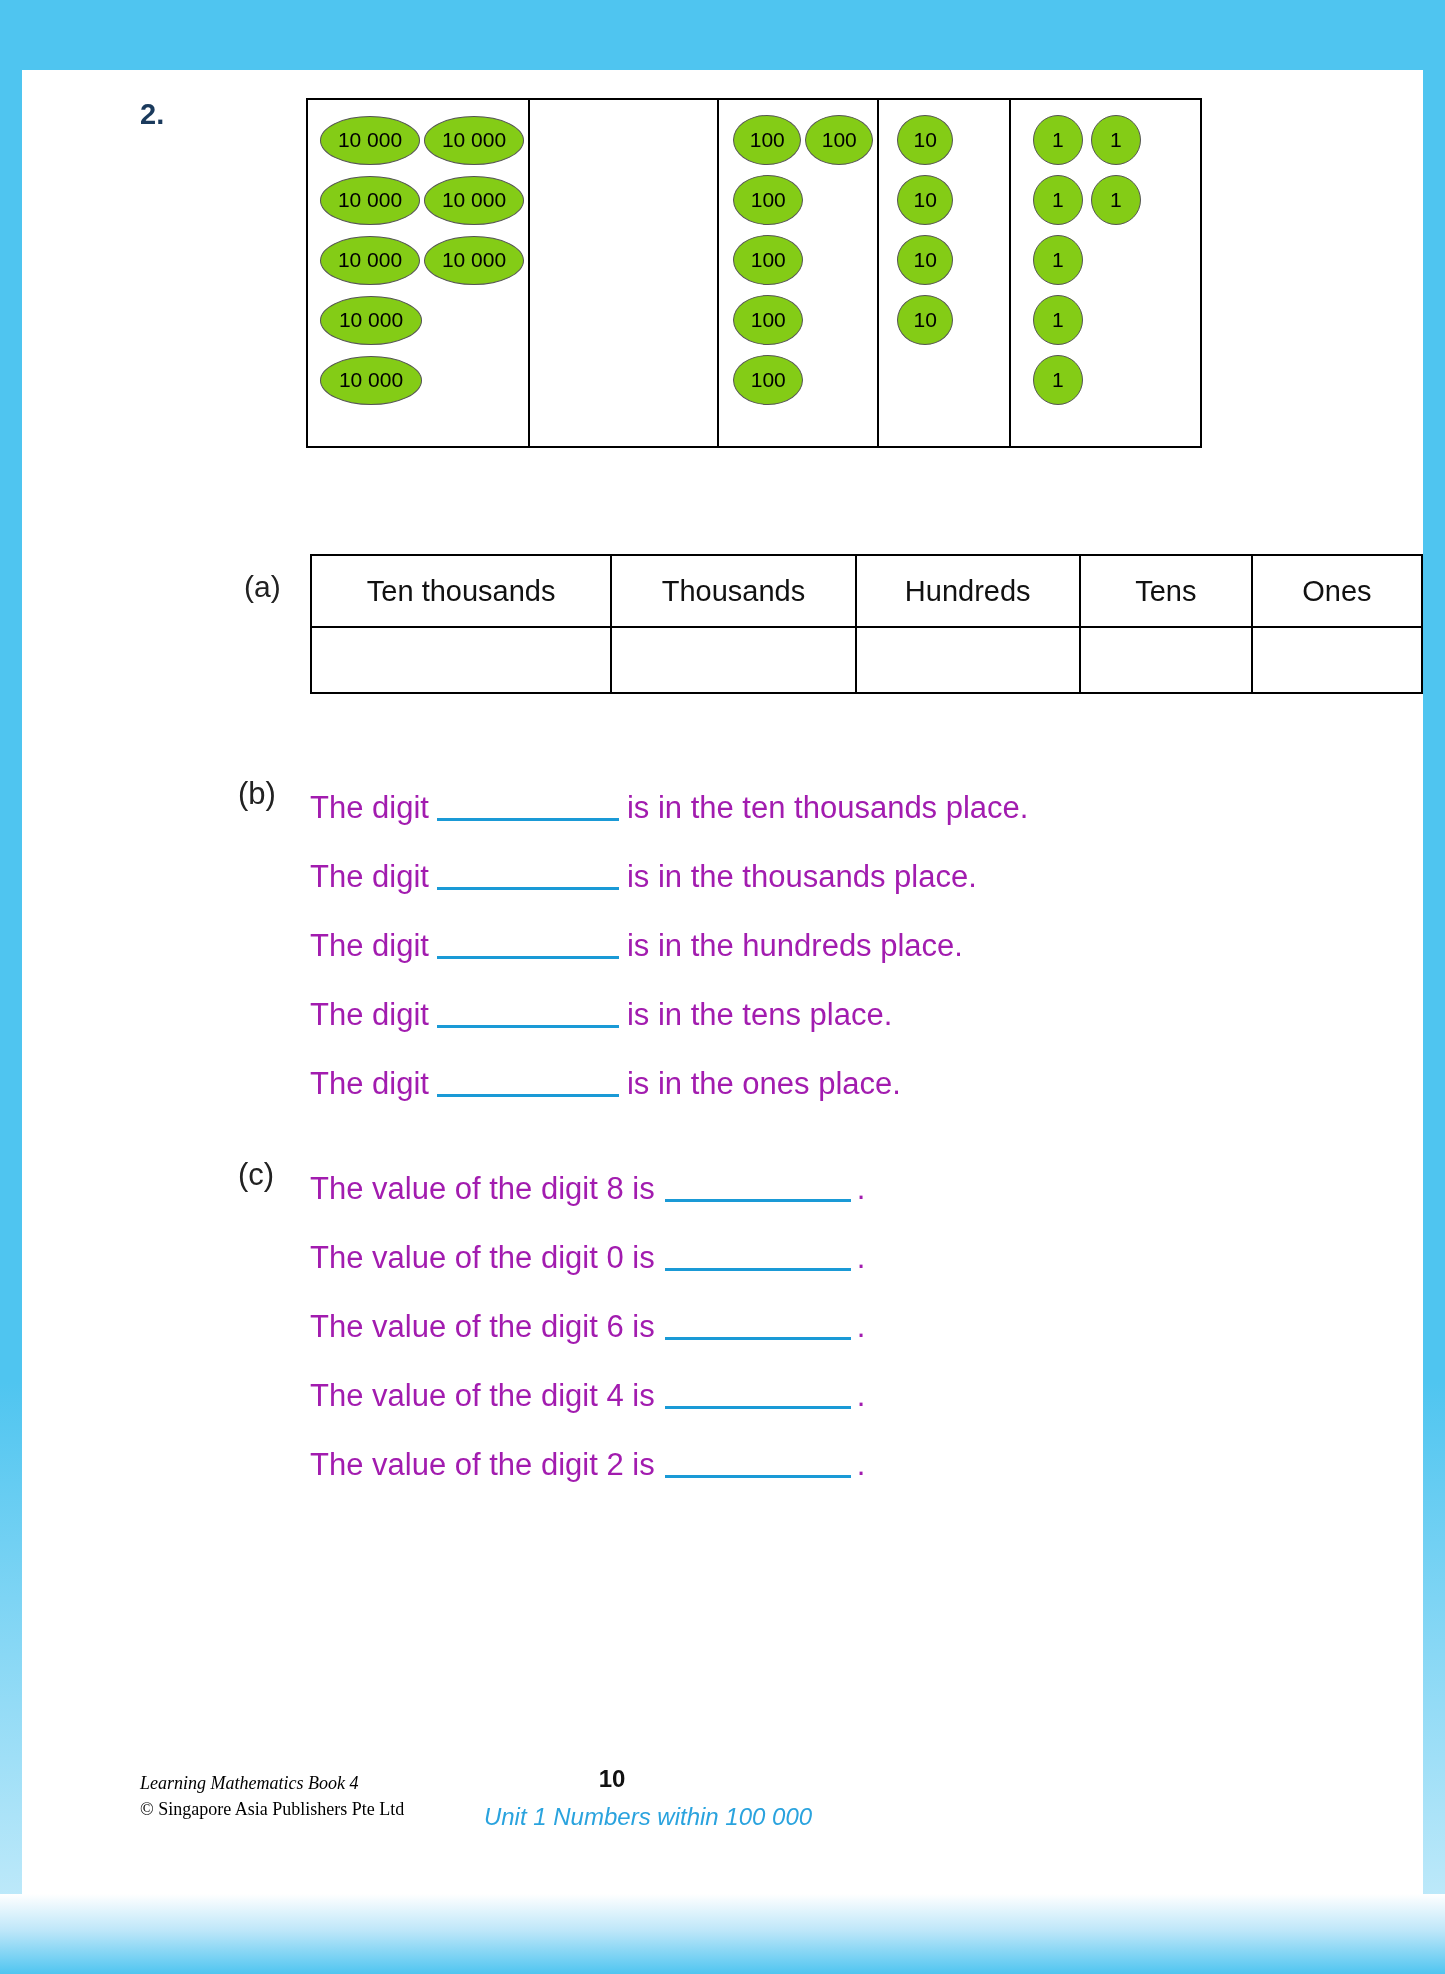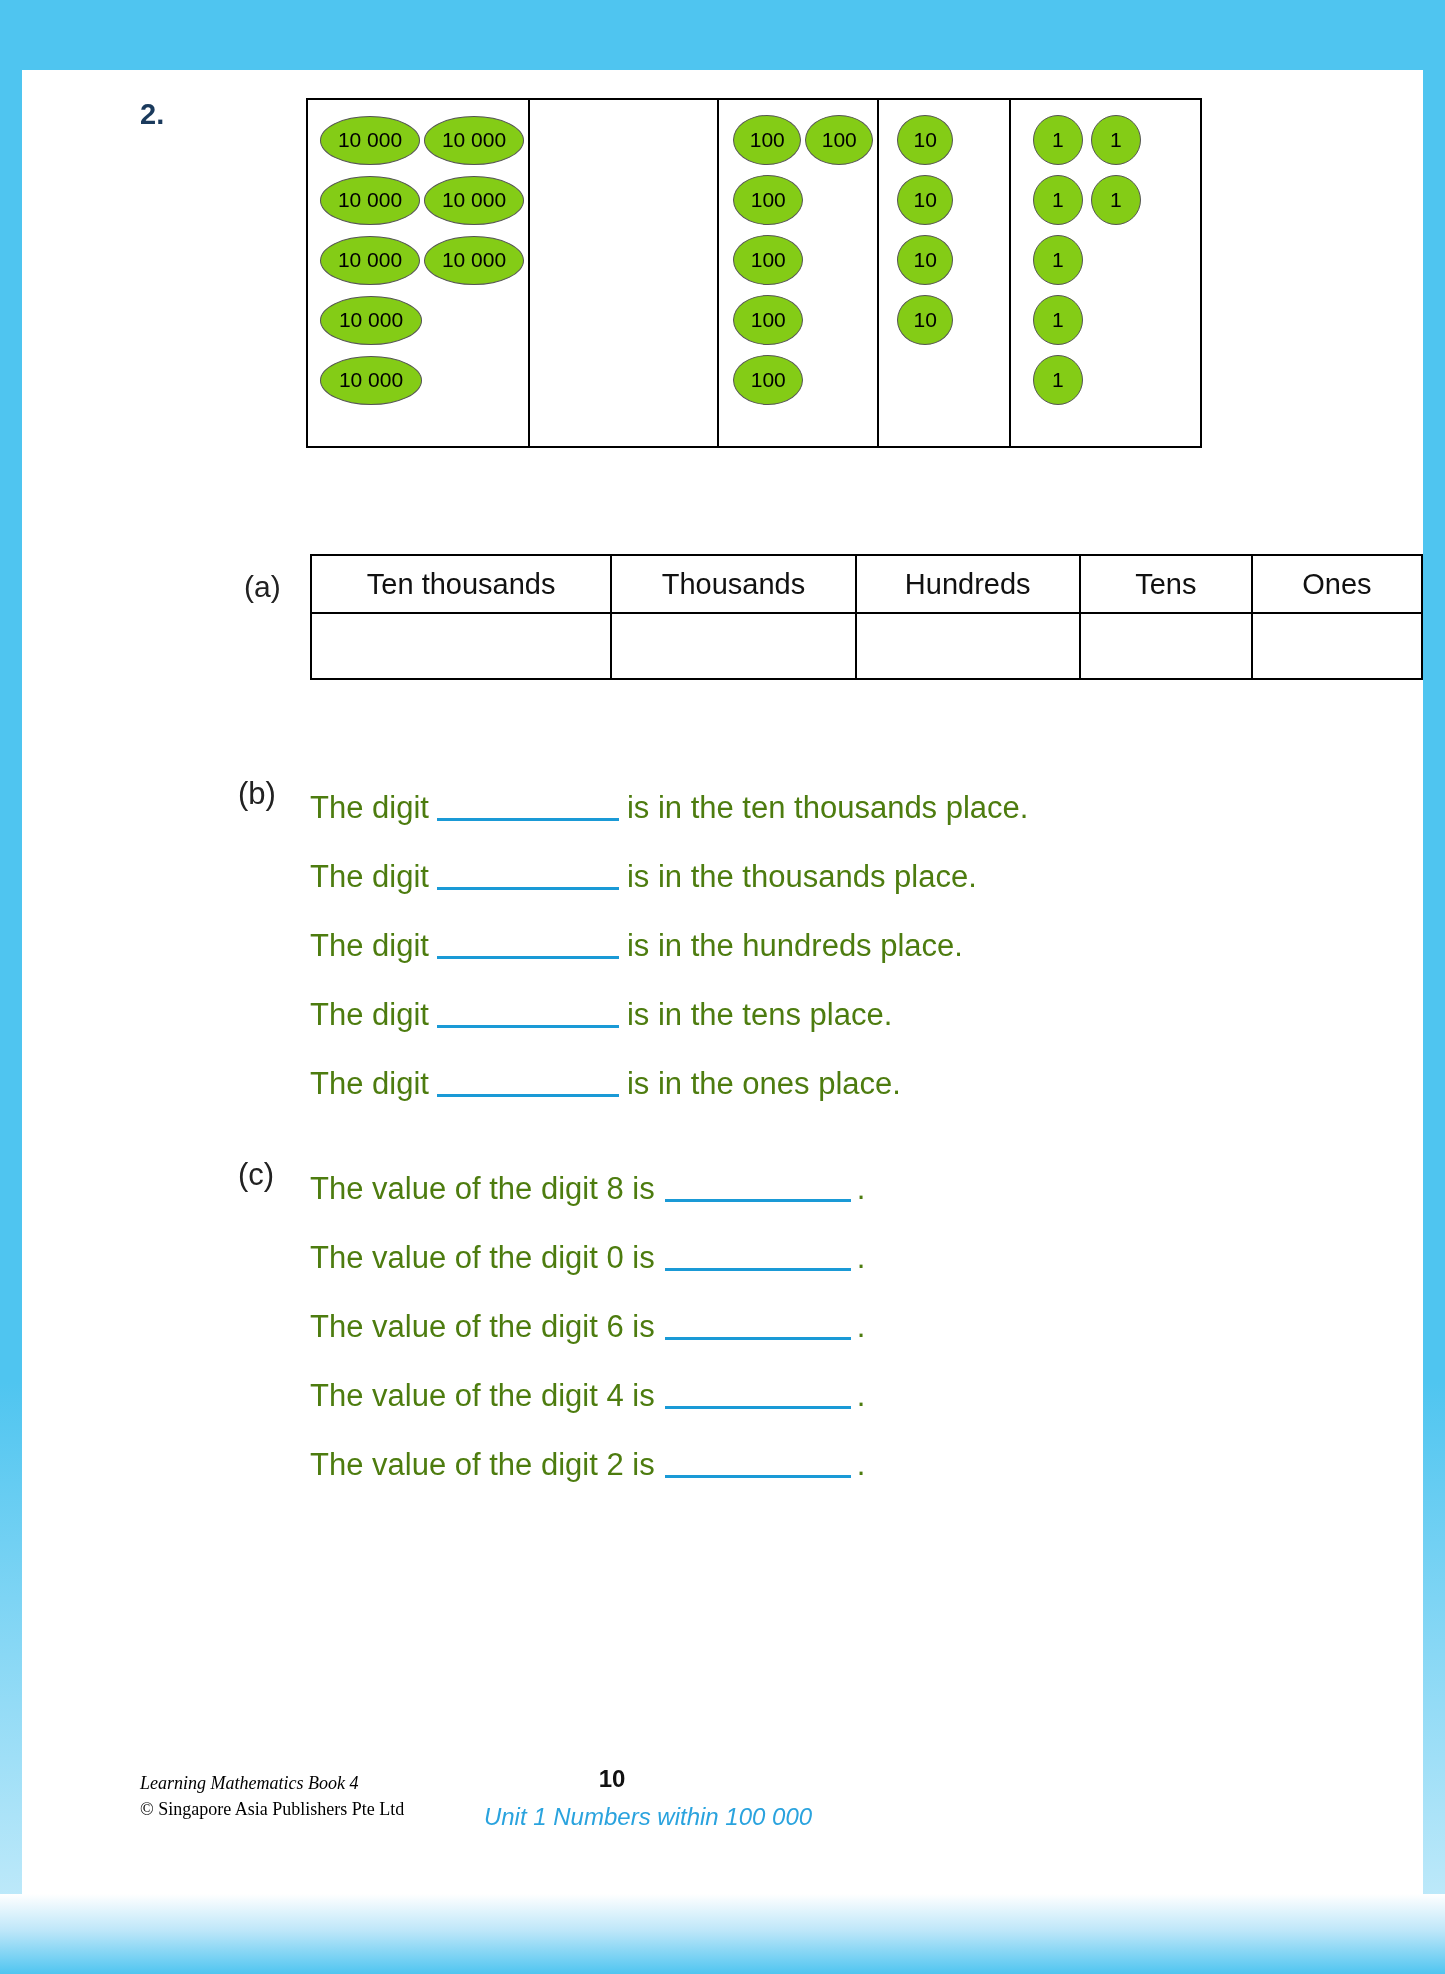--- a/index.html
+++ b/index.html
@@ -126,21 +126,21 @@
     border-collapse: collapse;
   }
   .pv-table th, .pv-table td {
     border: 2px solid #000;
     font-weight: normal;
     font-size: 29px;
     color: #111;
     text-align: center;
     font-family: "Liberation Sans", sans-serif;
   }
-  .pv-table th { height: 56px; padding: 0 18px; }
+  .pv-table th { height: 56px; padding: 7px 18px; }
   .pv-table td { height: 62px; }
 
   
   .label-b {
     position: absolute;
     left: 216px;
     top: 706px;
     font-size: 31px;
     color: #222;
   }
@@ -153,21 +153,21 @@
   }
   .stmt-list {
     position: absolute;
     left: 288px;
   }
   .list-b { top: 703px; }
   .list-c { top: 1084px; }
 
   .stmt {
     font-size: 31px;
-    color: #4d7c0f;
+    color: #a21caf;
     height: 69px;
     display: flex;
     align-items: center;
     white-space: nowrap;
     font-family: "Liberation Sans", sans-serif;
   }
   .blank {
     display: inline-block;
     width: 182px;
     border-bottom: 3px solid #1a9ad6;

